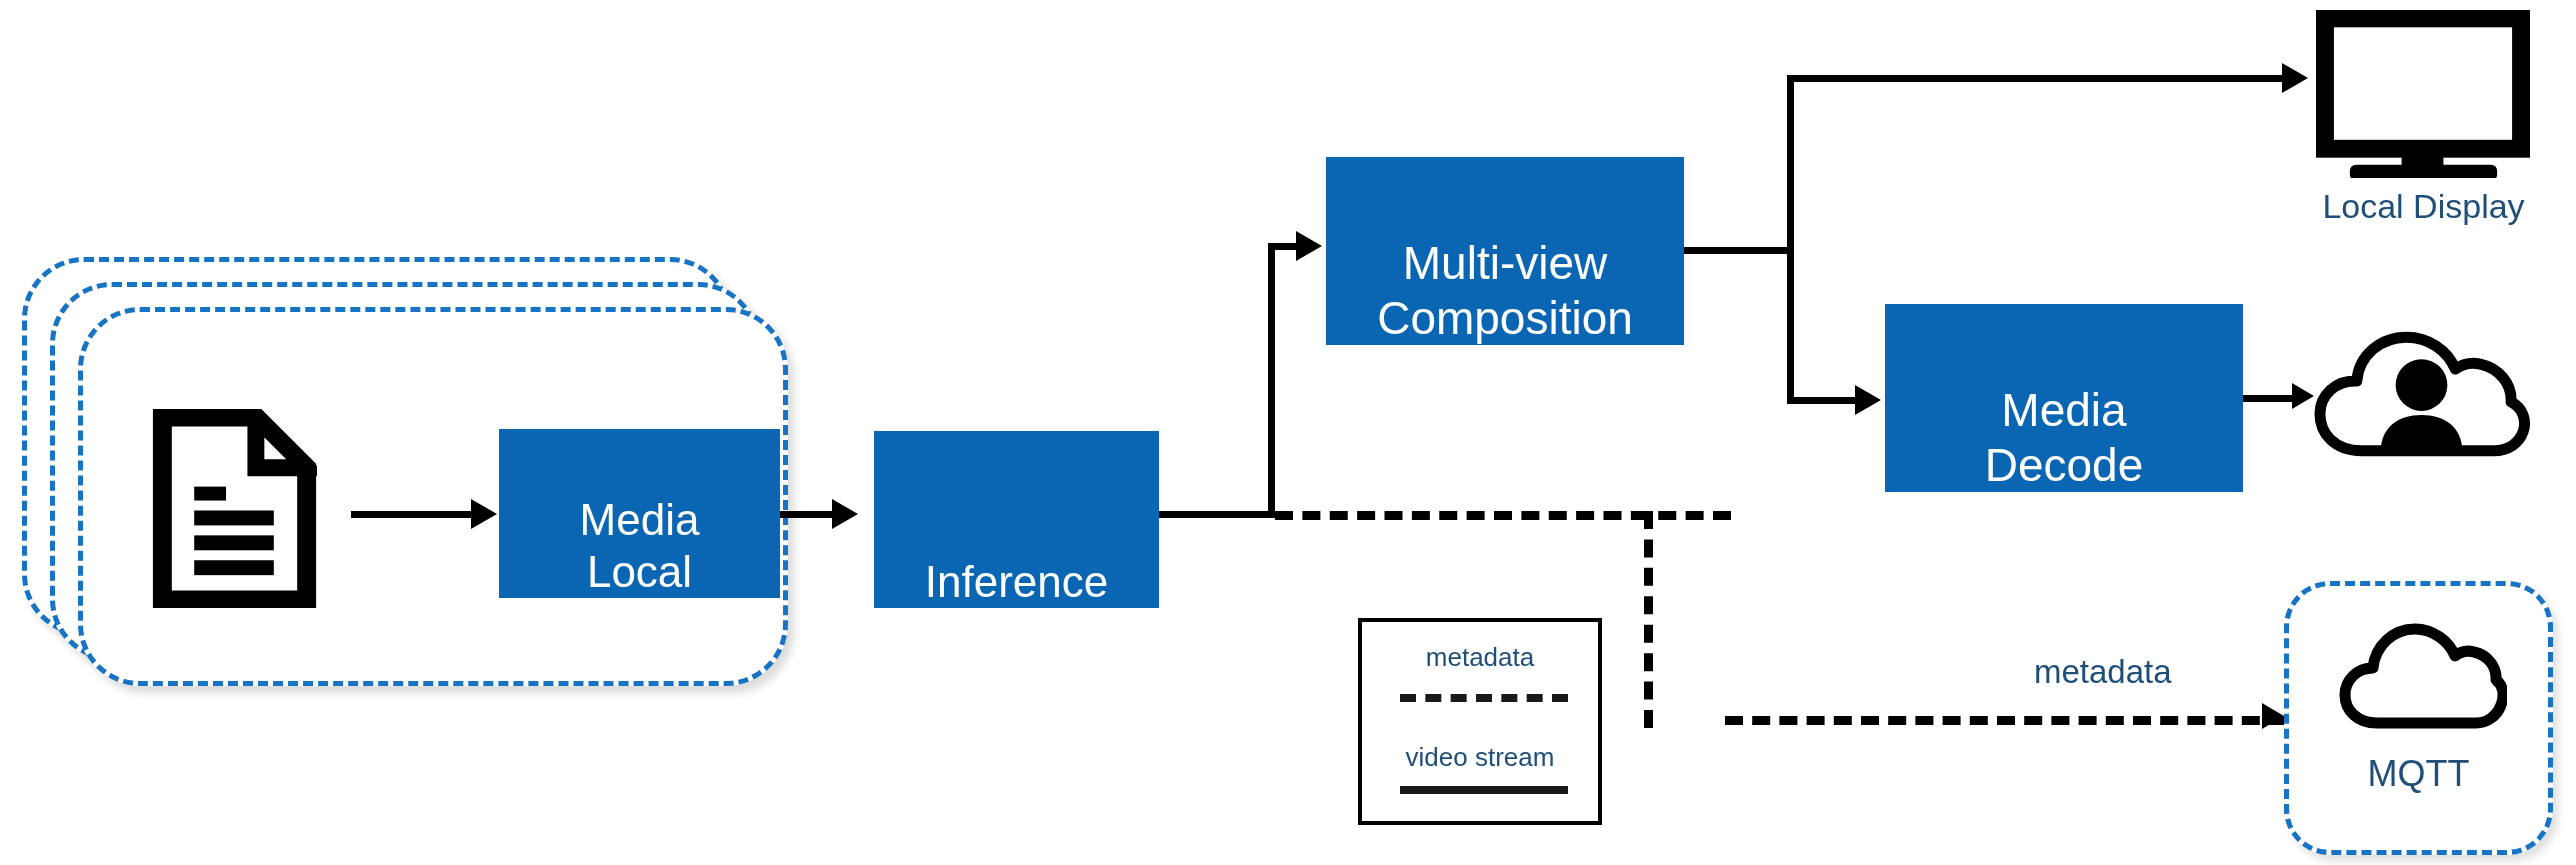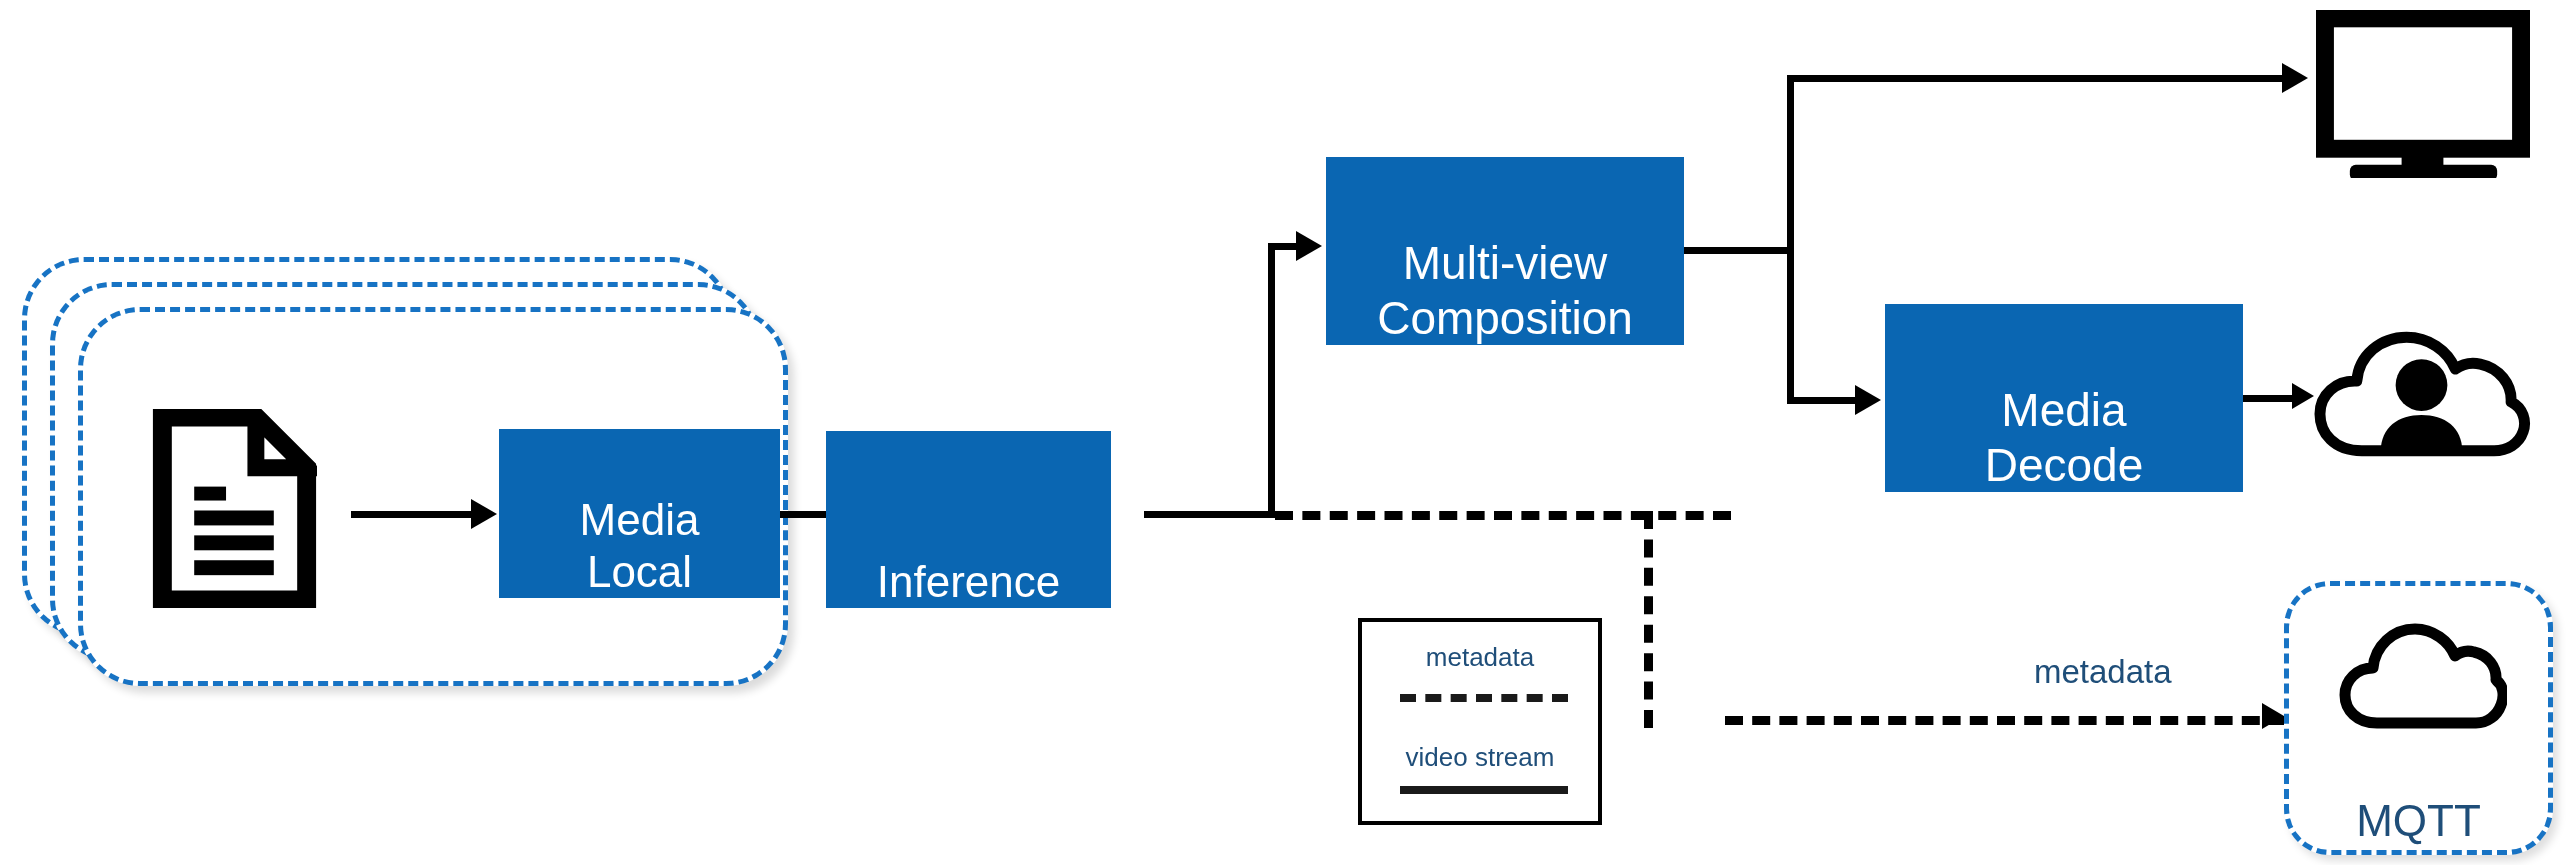--- a/index.html
+++ b/index.html
@@ -36,21 +36,21 @@
     display: flex;
     align-items: flex-end;
     justify-content: center;
     text-align: center;
     line-height: 1.18;
     font-weight: 400;
     z-index: 14;
     box-sizing: border-box;
   }
   #box-media-decode { left: 499px;  top: 429px; width: 281px; height: 169px; font-size: 44px; }
-  #box-inference    { left: 826px;  top: 431px; width: 285px; height: 177px; font-size: 44px; }
+  #box-inference    { left: 874px;  top: 431px; width: 285px; height: 177px; font-size: 44px; }
   #box-mvc          { left: 1326px; top: 157px; width: 358px; height: 188px; font-size: 46px; }
   #box-encode       { left: 1885px; top: 304px; width: 358px; height: 188px; font-size: 46px; }
 
   
   .hline, .vline {
     position: absolute;
     background: #000000;
     z-index: 10;
   }
   .hline { height: 7px; }
@@ -219,36 +219,37 @@
   <div class="hline" style="left:2243px; top:395px; width:55px;"></div>
   <div class="arrowhead small" style="left:2292px; top:383px;"></div>
 
   <div class="icon-wrap" style="left:2316px; top:10px;">
     <svg width="214" height="168" viewBox="0 0 215 168" aria-hidden="true">
       <rect x="9" y="8" width="197" height="131" fill="#ffffff" stroke="#000000" stroke-width="18"></rect>
       <rect x="86" y="139" width="42" height="28" fill="#000000"></rect>
       <rect x="34" y="155" width="148" height="16" rx="6" fill="#000000"></rect>
     </svg>
   </div>
+  <div class="endpoint-label" style="left:2294px; top:187px; width:259px;">Local Display</div>
 
   <div class="icon-wrap" style="left:2314px; top:331px;">
     <svg width="217" height="128" viewBox="0 0 218 128" aria-hidden="true">
       <path d="M48 120 C20 120 6 102 6 83 C6 64 22 49 43 50 C45 24 67 6 93 6 C115 6 134 19 142 38 C149 33 158 31 167 33 C186 37 199 53 198 71 C210 77 214 90 210 101 C206 113 194 120 181 120 Z" fill="#ffffff" stroke="#000000" stroke-width="11" stroke-linejoin="round"></path>
       <circle cx="108" cy="54" r="26" fill="#000000"></circle>
       <path d="M67 121 C67 96 85 84 108 84 C131 84 149 96 149 121 Z" fill="#000000"></path>
     </svg>
   </div>
 
   <div id="mqtt-card"></div>
   <div class="icon-wrap" style="left:2339px; top:623px;">
     <svg width="168" height="108" viewBox="0 0 168 108" aria-hidden="true">
       <path d="M38 100 C18 100 6 87 6 72 C6 57 18 45 34 45 C36 23 54 6 76 6 C94 6 110 18 116 33 C121 29 128 27 135 29 C149 32 158 44 157 57 C164 62 166 72 162 82 C158 93 148 100 137 100 Z" fill="#ffffff" stroke="#000000" stroke-width="11" stroke-linejoin="round"></path>
     </svg>
   </div>
-  <div class="endpoint-label" style="left:2289px; top:796px; width:259px; font-size:44px;">MQTT</div>
+  <div class="endpoint-label" style="left:2289px; top:753px; width:259px; font-size:36px;">MQTT</div>
 
   <div id="legend">
     <div class="legend-text" style="top:20px;">metadata</div>
     <div class="legend-dash" style="top:72px;"></div>
     <div class="legend-text" style="top:120px;">video stream</div>
     <div class="legend-solid" style="top:164px;"></div>
   </div>
 
 </div>
 

